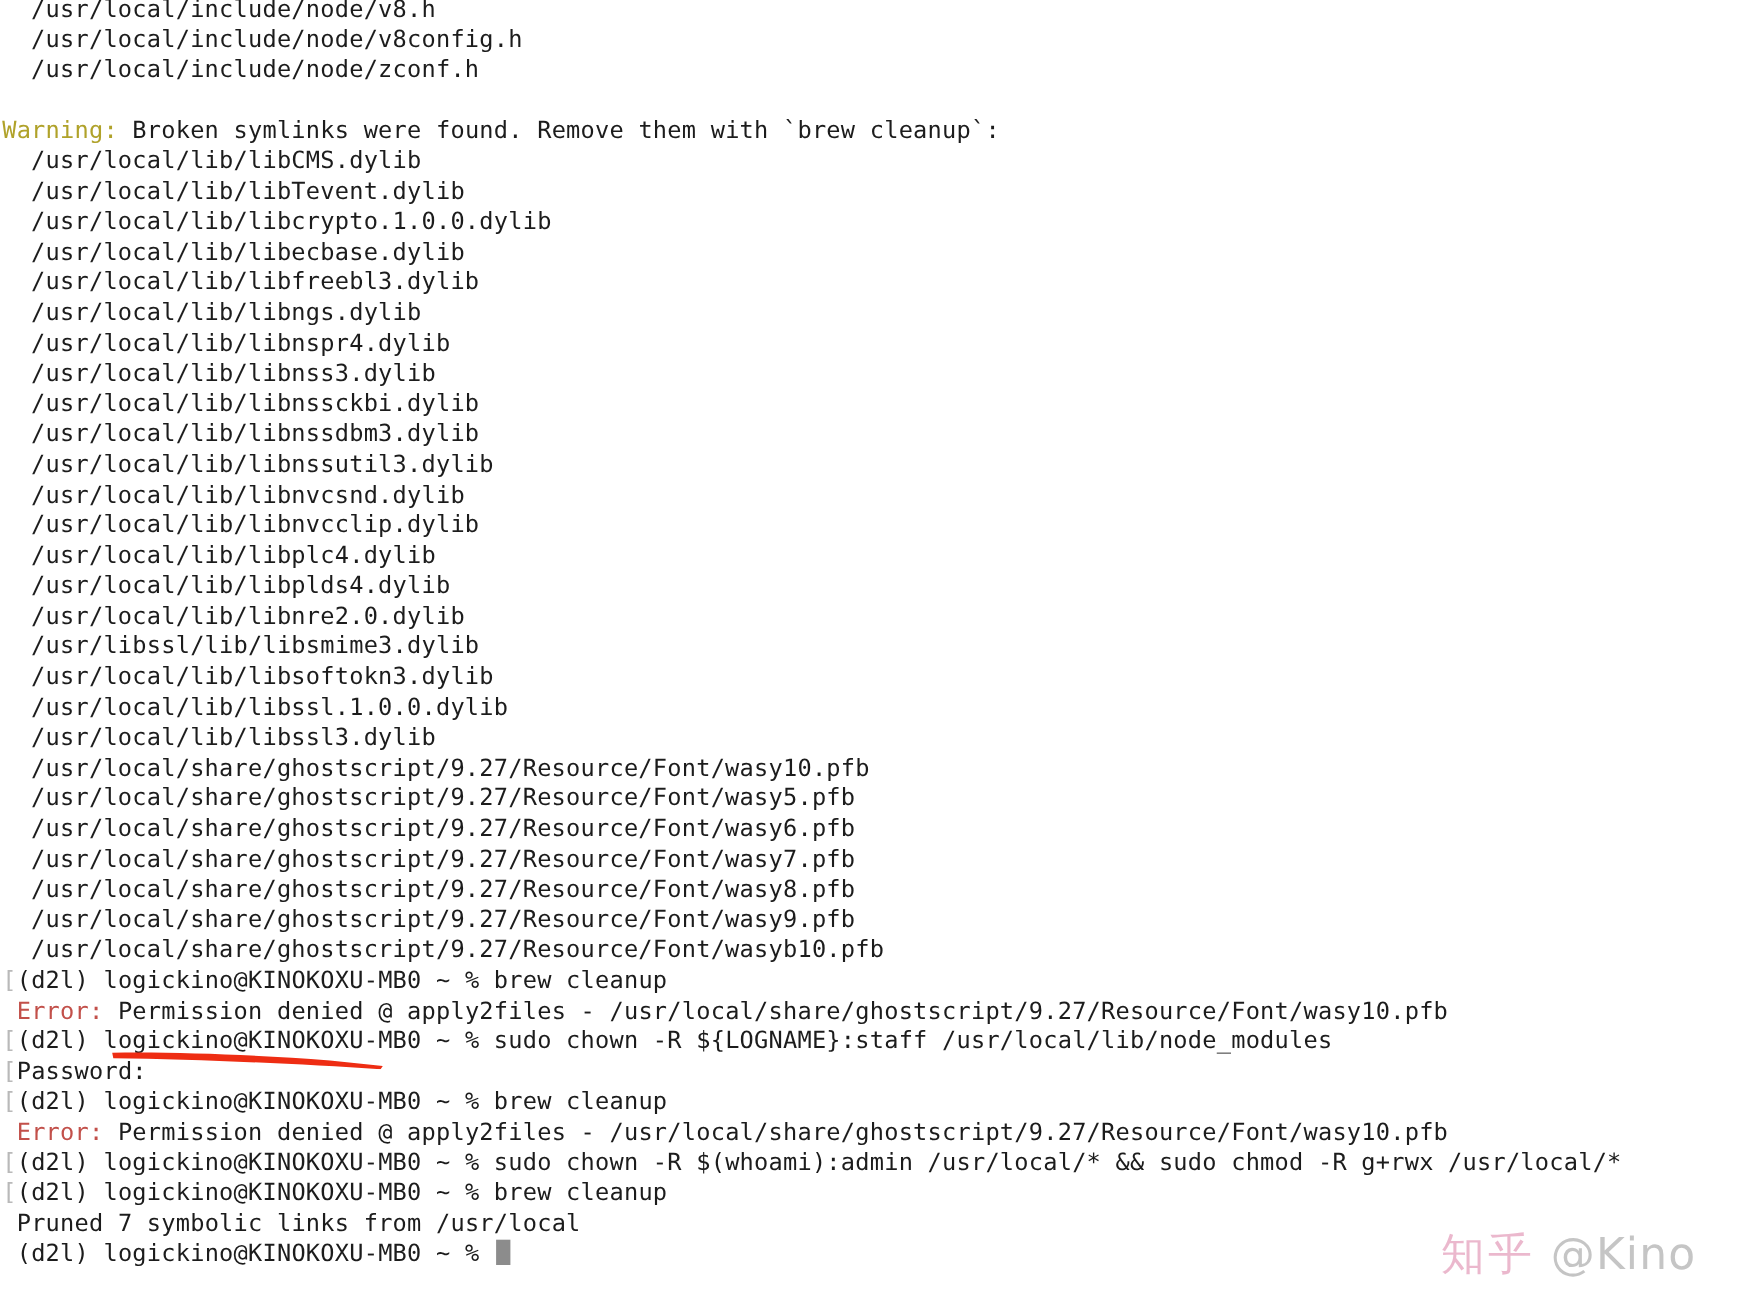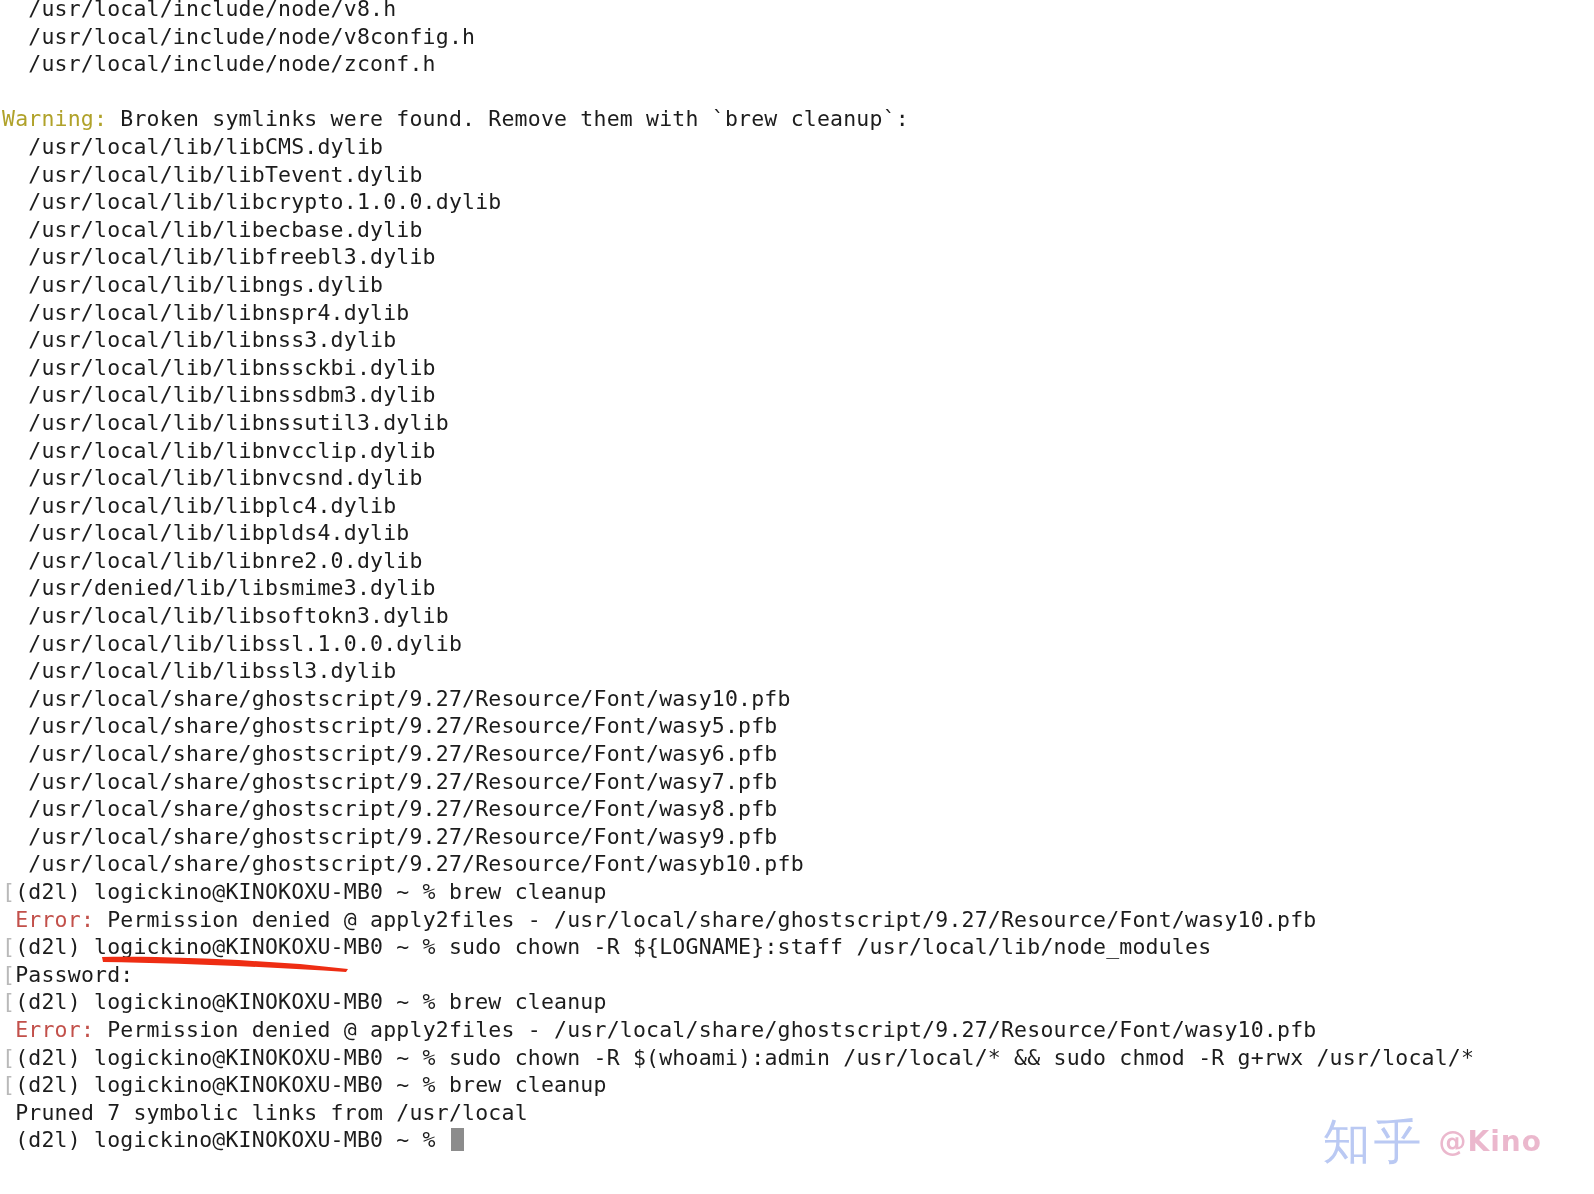--- a/index.html
+++ b/index.html
@@ -79,32 +79,32 @@
     bottom: 38px;
     display: flex;
     align-items: center;
     gap: 14px;
     opacity: 0.30;
     pointer-events: none;
     user-select: none;
   }
   #watermark .wm-cn {
     font-family: "DejaVu Sans", "Liberation Sans", sans-serif;
-    font-size: 48px;
-    color: #1d4ed8;
+    font-size: 40px;
+    color: #be185d;
     letter-spacing: 3px;
     font-weight: 400;
     text-align: center;
   }
   #watermark .wm-en {
     font-family: "DejaVu Sans", "Liberation Sans", sans-serif;
-    font-size: 28px;
-    color: #be185d;
+    font-size: 40px;
+    color: #404040;
     letter-spacing: 1px;
-    font-weight: 700;
+    font-weight: 400;
   }
 </style>
 </head>
 <body>
 
 <div id="terminal">
   <div class="screen" id="screen">
       <div class="line"><span>  /usr/local/include/node/v8.h</span></div>
       <div class="line"><span>  /usr/local/include/node/v8config.h</span></div>
       <div class="line"><span>  /usr/local/include/node/zconf.h</span></div>
@@ -114,26 +114,26 @@
       <div class="line"><span>  /usr/local/lib/libTevent.dylib</span></div>
       <div class="line"><span>  /usr/local/lib/libcrypto.1.0.0.dylib</span></div>
       <div class="line"><span>  /usr/local/lib/libecbase.dylib</span></div>
       <div class="line"><span>  /usr/local/lib/libfreebl3.dylib</span></div>
       <div class="line"><span>  /usr/local/lib/libngs.dylib</span></div>
       <div class="line"><span>  /usr/local/lib/libnspr4.dylib</span></div>
       <div class="line"><span>  /usr/local/lib/libnss3.dylib</span></div>
       <div class="line"><span>  /usr/local/lib/libnssckbi.dylib</span></div>
       <div class="line"><span>  /usr/local/lib/libnssdbm3.dylib</span></div>
       <div class="line"><span>  /usr/local/lib/libnssutil3.dylib</span></div>
+      <div class="line"><span>  /usr/local/lib/libnvcsnd.dylib</span></div>
       <div class="line"><span>  /usr/local/lib/libnvcclip.dylib</span></div>
-      <div class="line"><span>  /usr/local/lib/libnvcsnd.dylib</span></div>
       <div class="line"><span>  /usr/local/lib/libplc4.dylib</span></div>
       <div class="line"><span>  /usr/local/lib/libplds4.dylib</span></div>
       <div class="line"><span>  /usr/local/lib/libnre2.0.dylib</span></div>
-      <div class="line"><span>  /usr/denied/lib/libsmime3.dylib</span></div>
+      <div class="line"><span>  /usr/libssl/lib/libsmime3.dylib</span></div>
       <div class="line"><span>  /usr/local/lib/libsoftokn3.dylib</span></div>
       <div class="line"><span>  /usr/local/lib/libssl.1.0.0.dylib</span></div>
       <div class="line"><span>  /usr/local/lib/libssl3.dylib</span></div>
       <div class="line"><span>  /usr/local/share/ghostscript/9.27/Resource/Font/wasy10.pfb</span></div>
       <div class="line"><span>  /usr/local/share/ghostscript/9.27/Resource/Font/wasy5.pfb</span></div>
       <div class="line"><span>  /usr/local/share/ghostscript/9.27/Resource/Font/wasy6.pfb</span></div>
       <div class="line"><span>  /usr/local/share/ghostscript/9.27/Resource/Font/wasy7.pfb</span></div>
       <div class="line"><span>  /usr/local/share/ghostscript/9.27/Resource/Font/wasy8.pfb</span></div>
       <div class="line"><span>  /usr/local/share/ghostscript/9.27/Resource/Font/wasy9.pfb</span></div>
       <div class="line"><span>  /usr/local/share/ghostscript/9.27/Resource/Font/wasyb10.pfb</span></div>

